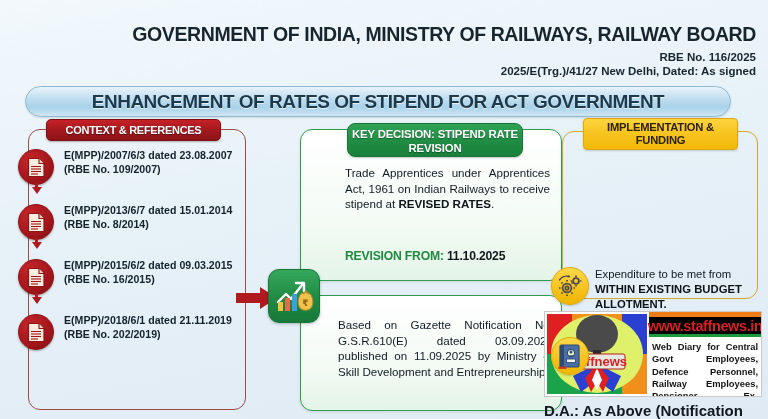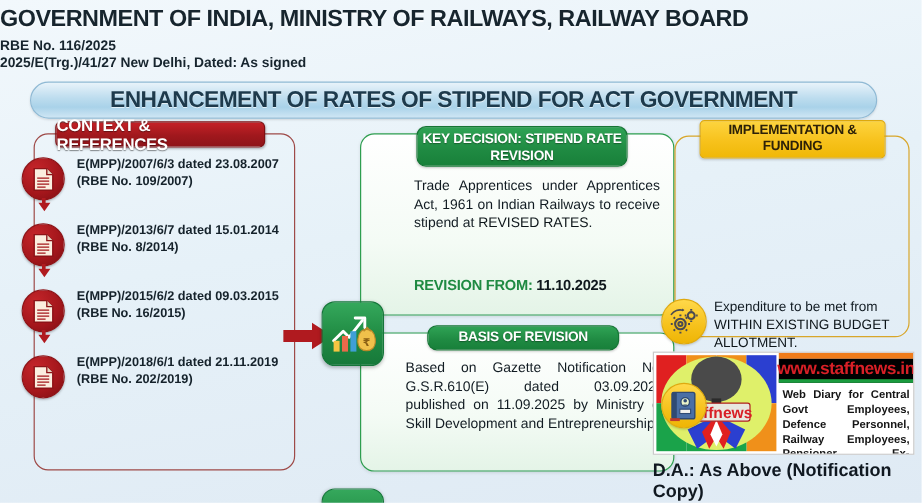--- a/index.html
+++ b/index.html
@@ -7,21 +7,21 @@
     width: 768px; height: 419px;
     font-family: "Liberation Sans", sans-serif;
     overflow: hidden;
   }
   body {
     background: linear-gradient(170deg, #f2f8fc 0%, #e6f1f8 45%, #dfeaf4 100%);
     position: relative;
   }
 
   
-  .header { width: 756px; padding-top: 6px; text-align: left; }
+  .header { width: 756px; padding-top: 24px; text-align: right; }
   .org-title {
     font-size: 19.5px; font-weight: bold; color: #17252e;
     letter-spacing: -0.4px; line-height: 1.12;
     text-shadow: 0 1px 0 rgba(255,255,255,0.6);
   }
   .rbe-line {
     font-size: 11.5px; font-weight: bold; color: #17252e;
     margin-top: 4px; line-height: 1.25;
   }
   .rbe-line2 { font-size: 11.5px; font-weight: bold; color: #17252e; line-height: 1.3; }
@@ -54,21 +54,21 @@
   .context-pill {
     position: absolute; left: 46px; top: 2px;
     width: 175px; height: 22px; border-radius: 5px;
     background: linear-gradient(180deg,#c52127 0%, #a0181d 55%, #8e1419 100%);
     border: 1px solid #7d1014;
     display: flex; align-items: center; justify-content: center;
     box-shadow: 0 1px 2px rgba(0,0,0,0.28);
     z-index: 4;
   }
   .context-pill span {
-    color: #ffffff; font-size: 14px; font-weight: bold; letter-spacing: -0.3px;
+    color: #ffffff; font-size: 11px; font-weight: bold; letter-spacing: -0.3px;
     text-shadow: 0 1px 1px rgba(0,0,0,0.45);
   }
 
   .timeline { position: absolute; left: 18px; top: 30px; width: 240px; }
   .ref-item { position: relative; height: 55px; }
   .ref-circle {
     position: absolute; left: 0; top: 2px; width: 36px; height: 36px;
     border-radius: 50%;
     background: radial-gradient(circle at 32% 28%, #c4252a 0%, #a3161b 60%, #7d0f13 100%);
     border: 1.5px solid #8d1317;
@@ -128,21 +128,21 @@
   }
   #icon-money { left: 268px; top: 152px; }
   #icon-scroll { left: 268px; top: 308px; }
 
   .panel-body {
     position: absolute; font-size: 11.6px; color: #111b22; line-height: 1.35;
     text-align: justify;
   }
   #key-body { left: 345px; top: 48px; width: 205px; }
   #basis-body { left: 338px; top: 200px; width: 215px; }
-  .bold-ink { font-weight: normal; color: #0d1519; }
+  .bold-ink { font-weight: bold; color: #0d1519; }
 
   .effective {
     position: absolute; left: 345px; top: 132px; width: 215px;
     font-size: 12.2px; font-weight: bold; letter-spacing: -0.2px;
   }
   .effective .lbl { color: #1f8a42; }
   .effective .val { color: #10181d; }
 
   
   .impl-box {
@@ -330,23 +330,20 @@
   </div>
   <div class="panel-body" id="key-body">
     <span>Trade Apprentices under Apprentices Act, 1961 on Indian Railways to receive stipend at </span><span class="bold-ink">REVISED RATES</span><span>.</span>
   </div>
   <div class="effective">
     <span class="lbl">REVISION FROM:</span>
     <span class="val">11.10.2025</span>
   </div>
 
   <div class="panel-green" id="panel-basis"></div>
-  <div class="green-pill" id="pill-basis">
-    <span>BASIS OF REVISION</span>
-  </div>
   <div class="icon-sq" id="icon-scroll">
     <svg width="40" height="40" viewBox="0 0 40 40" aria-hidden="true">
       <path d="M8 6h22v24l-4 5H8z" fill="#f7e9d2" stroke="#c9a878" stroke-width="1.2"></path>
       <path d="M30 6l4 4h-4z" fill="#e0cdae" stroke="#c9a878" stroke-width="1"></path>
       <path d="M8 30h18v5H8z" fill="#efdcc0" stroke="#c9a878" stroke-width="1"></path>
       <circle cx="22" cy="13" r="5.5" fill="#ffffff" stroke="#1f8a42" stroke-width="1.6"></circle>
       <path d="M19.6 13.2l1.8 1.9 3.3-3.7" stroke="#1f8a42" stroke-width="1.8" fill="none" stroke-linecap="round" stroke-linejoin="round"></path>
       <g stroke="#5d5247" stroke-width="1.3">
         <line x1="11" y1="21" x2="27" y2="21"></line>
           <line x1="11" y1="24" x2="27" y2="24"></line>

